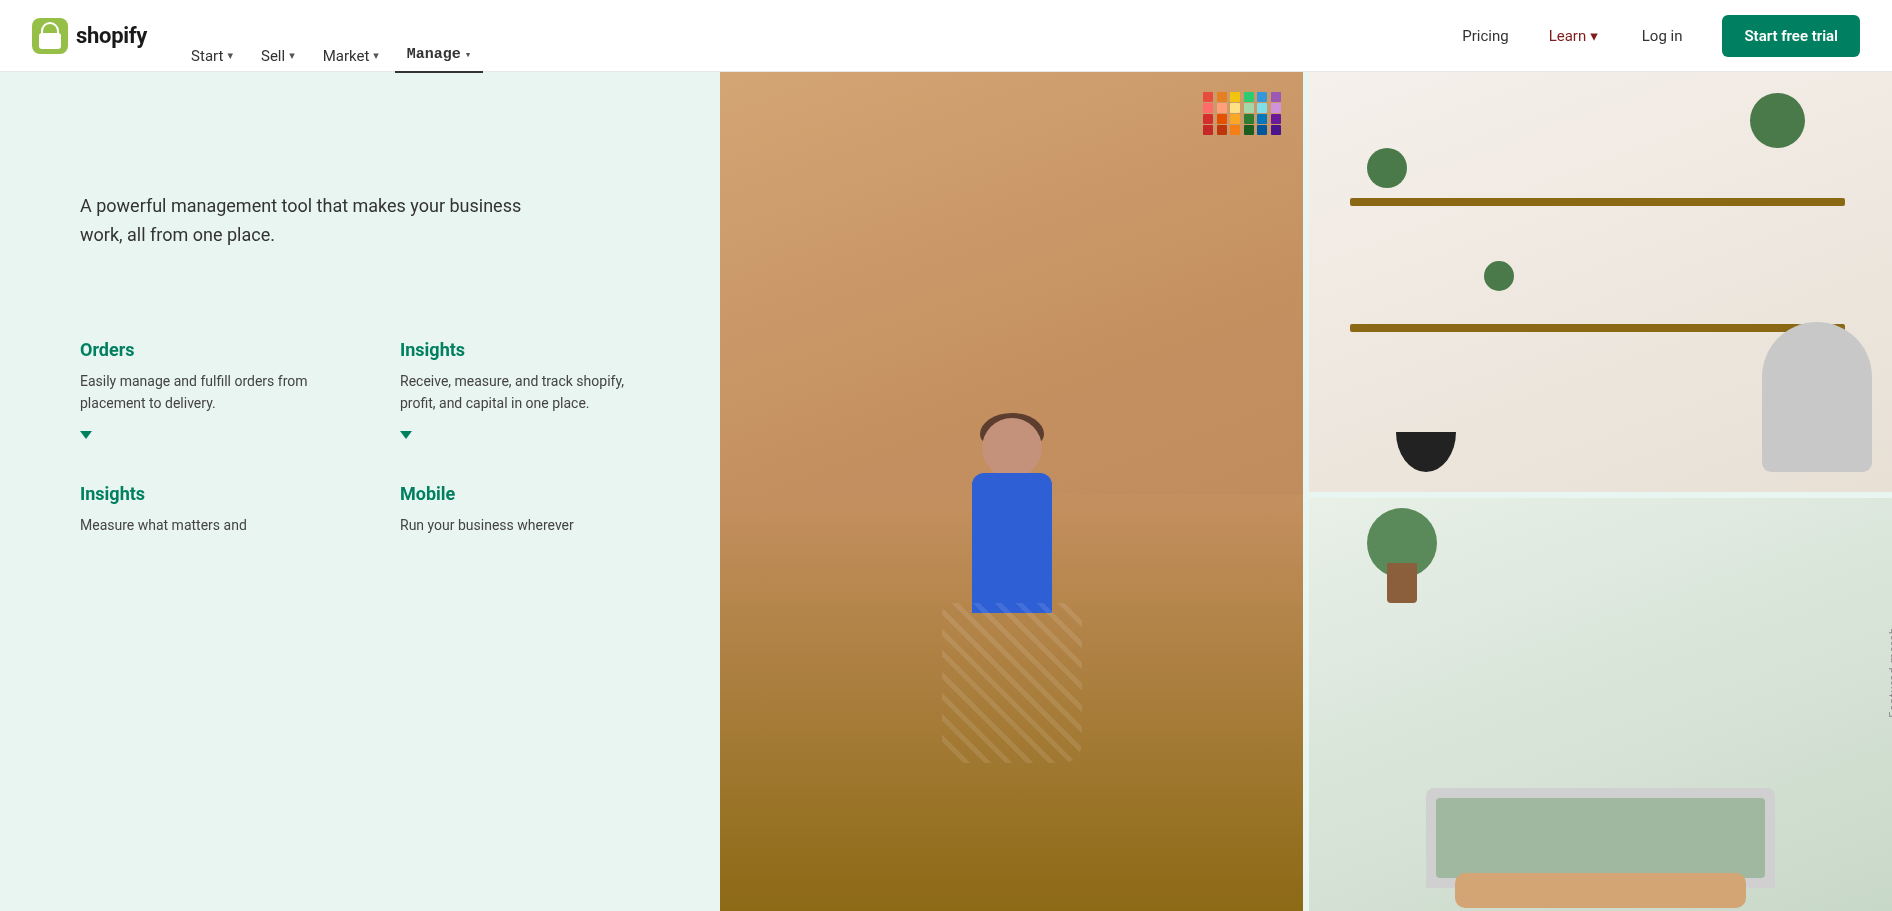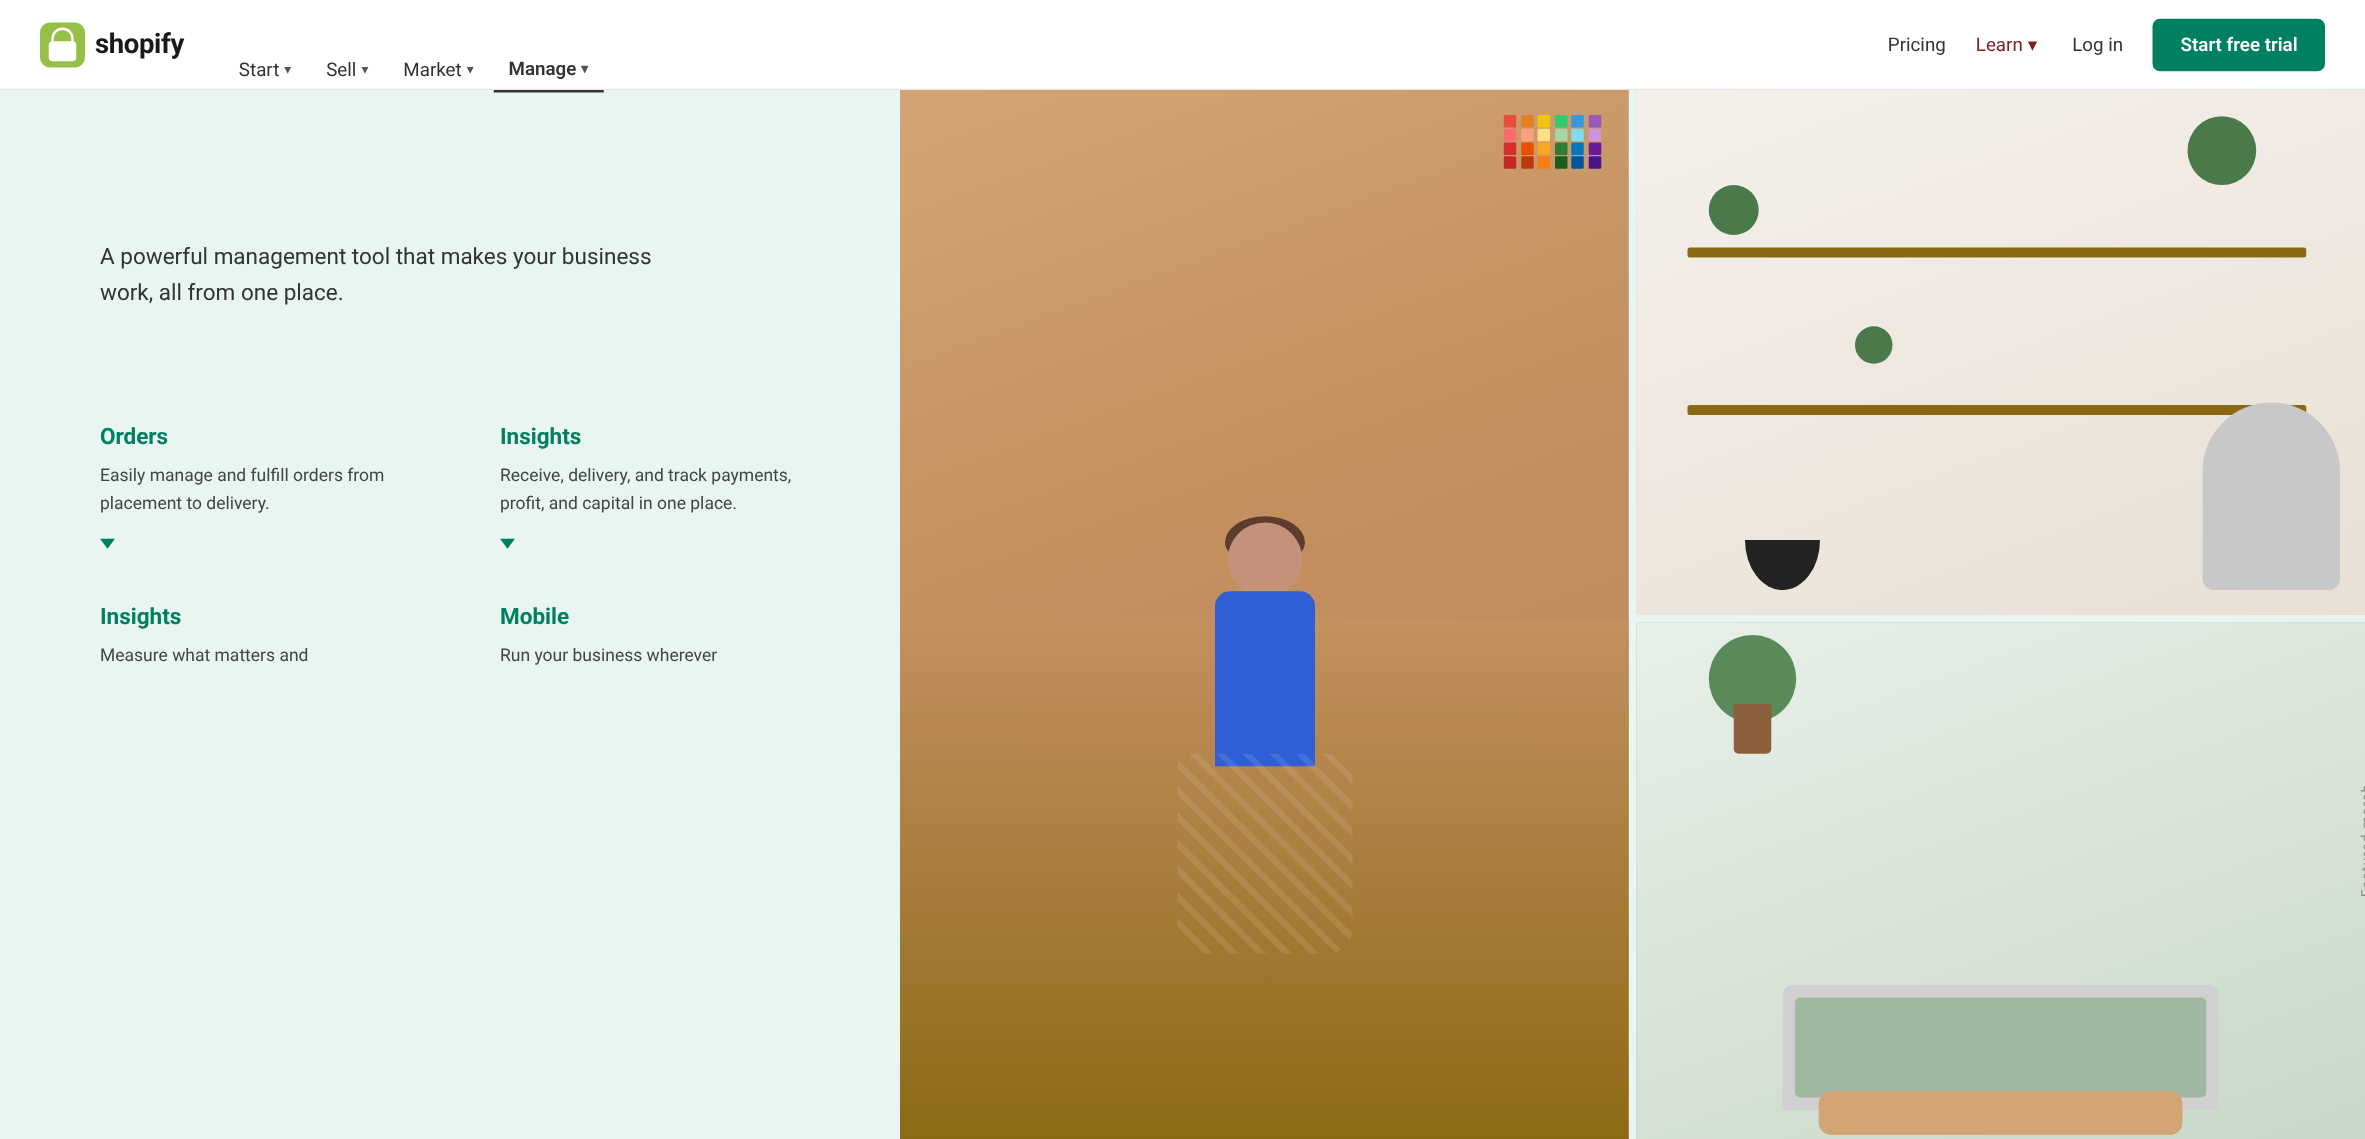--- a/index.html
+++ b/index.html
@@ -48,24 +48,24 @@
     }
     .nav-item {
       display: flex; align-items: center; gap: 4px;
       padding: 8px 12px;
       font-size: 15px; color: #333; cursor: pointer;
       border-radius: 4px; border: none; background: none;
       font-family: inherit;
       white-space: nowrap;
       margin-top: 40px;
     }
-    .nav-item.active { font-weight: 600; border-bottom: 2px solid #333; border-radius: 0; }
+    .nav-item.active { font-weight: 600; border-bottom: 2px solid #333; border-radius: 0; font-family: Liberation Mono, monospace; }
     .nav-item .chevron { font-size: 11px; color: #555; }
     .nav-right {
-      display: flex; align-items: center; gap: 16px; margin-left: auto;
+      display: flex; align-items: center; gap: 32px; margin-left: auto;
     }
     .nav-right .pricing-link {
       font-size: 15px; color: #333; cursor: pointer; padding: 8px 4px;
     }
     .nav-right .learn-btn {
       display: flex; align-items: center; gap: 4px;
       font-size: 15px; color: #7f1d1d; cursor: pointer; padding: 8px 4px;
       border: none; background: none; font-family: inherit;
     }
     .nav-right .login-link {
@@ -319,21 +319,21 @@
     <div class="features-grid">
 
       <div>
         <div class="feature-title">Orders</div>
         <div class="feature-desc">Easily manage and fulfill orders from placement to delivery.</div>
         <div class="chevron-down"></div>
       </div>
 
       <div>
         <div class="feature-title">Insights</div>
-        <div class="feature-desc">Receive, delivery, and track payments, profit, and capital in one place.</div>
+        <div class="feature-desc">Receive, measure, and track shopify, profit, and capital in one place.</div>
         <div class="chevron-down"></div>
       </div>
 
       <div>
         <div class="feature-title">Insights</div>
         <div class="feature-desc">Measure what matters and</div>
       </div>
 
       <div>
         <div class="feature-title">Mobile</div>

